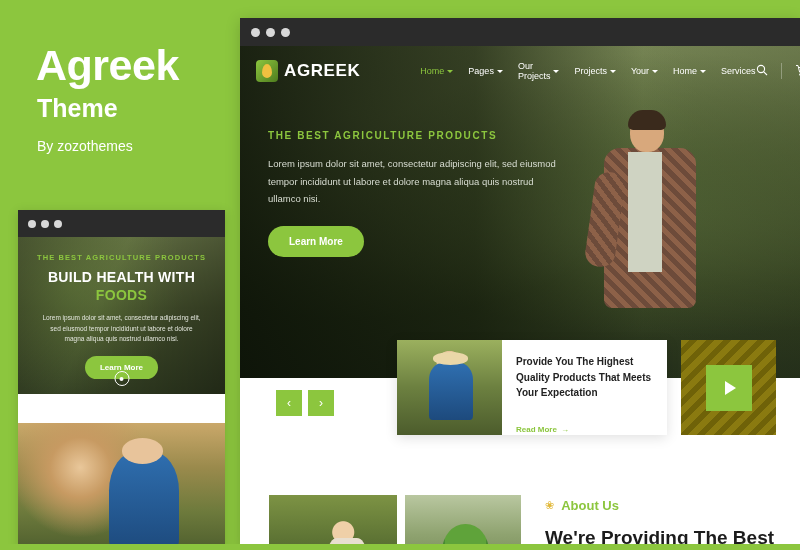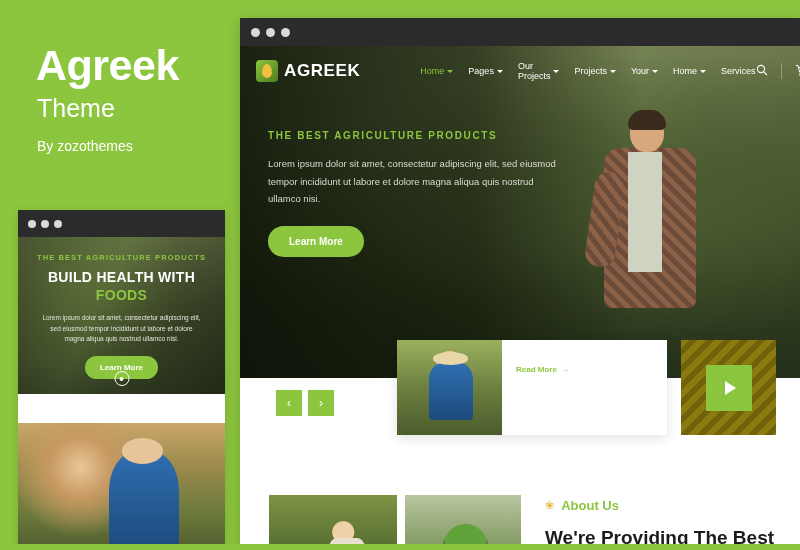--- a/index.html
+++ b/index.html
@@ -2,21 +2,21 @@
 <html><head>
 <meta charset="utf-8">
 <style>
   html,body{margin:0;padding:0;}
   body{width:800px;height:550px;overflow:hidden;font-family:"Liberation Sans",sans-serif;background:#8cc63e;}
   .stage{position:relative;width:800px;height:544px;background:#8cc63e;overflow:hidden;}
 
   
   .promo{position:absolute;left:0;top:0;width:240px;height:550px;background:#8cc63e;}
   .promo-title{position:absolute;left:36px;top:44px;font-size:43px;font-weight:bold;color:#ffffff;letter-spacing:-0.5px;line-height:1;}
-  .promo-sub{position:absolute;left:37px;top:96px;font-size:25px;color:#ffffff;font-weight:400;line-height:1;}
+  .promo-sub{position:absolute;left:37px;top:96px;font-size:25px;color:#ffffff;font-weight:700;line-height:1;}
   .promo-by{position:absolute;left:37px;top:138px;font-size:14px;color:#ffffff;font-weight:400;}
 
   
   .mini{position:absolute;left:18px;top:210px;width:207px;height:340px;background:#ffffff;box-shadow:0 2px 10px rgba(0,0,0,.15);overflow:hidden;}
   .mini-bar{height:27px;background:#2b2b2b;display:flex;align-items:center;padding-left:10px;gap:5px;}
   .dot{width:8px;height:8px;border-radius:50%;background:#d9d9d9;display:block;}
   .mini-hero{position:relative;height:157px;background:
       radial-gradient(circle at 25% 30%, rgba(120,150,70,.55), rgba(0,0,0,0) 60%),
       linear-gradient(180deg,#6c7a4a 0%,#4e5b33 45%,#3c4a29 100%);
       overflow:hidden;}
@@ -86,21 +86,21 @@
 
   
   .fcard{position:absolute;left:157px;top:322px;width:270px;height:95px;background:#ffffff;box-shadow:0 3px 12px rgba(0,0,0,.12);display:flex;overflow:hidden;}
   .fcard-img{width:105px;background:
       radial-gradient(circle at 50% 25%, #e8c59c 0 14%, rgba(0,0,0,0) 15%),
       linear-gradient(180deg,#9bb05e 0%,#6c8040 50%,#4c5c2c 100%);position:relative;}
   .fcard-img:before{content:"";position:absolute;left:30%;top:24%;width:42%;height:60%;background:linear-gradient(180deg,#2f6fb0,#1d4a7d);border-radius:30% 30% 8% 8%;}
   .fcard-img:after{content:"";position:absolute;left:34%;top:13%;width:34%;height:13%;border-radius:50%;background:#ead7a8;}
   .fcard-body{padding:14px 12px 0 14px;flex:1;}
   .fcard-title{font-size:10px;font-weight:bold;color:#222;line-height:1.55;}
-  .fcard-link{margin-top:11px;color:#8cc63e;font-size:8px;font-weight:bold;display:flex;align-items:center;gap:4px;}
+  .fcard-link{margin-top:24px;color:#8cc63e;font-size:8px;font-weight:bold;display:flex;align-items:center;gap:4px;}
 
   
   .vtile{position:absolute;left:441px;top:322px;width:95px;height:95px;background:
       repeating-linear-gradient(135deg,#8a7a10 0 6px,#6f6208 6px 12px);display:flex;align-items:center;justify-content:center;}
   .vtile-in{width:46px;height:46px;background:#8cc63e;display:flex;align-items:center;justify-content:center;}
   .vplay{width:0;height:0;border-left:11px solid #ffffff;border-top:7px solid transparent;border-bottom:7px solid transparent;margin-left:3px;}
 
   
   .bottom{position:absolute;left:0;top:434px;right:0;bottom:0;background:#ffffff;}
   .bphoto1{position:absolute;left:29px;top:43px;width:128px;height:98px;background:
@@ -228,20 +228,21 @@
     </div>
 
     <div class="arrows">
       <div class="arrow">‹</div>
       <div class="arrow">›</div>
     </div>
 
     <div class="fcard">
       <div class="fcard-img"></div>
       <div class="fcard-body">
+        <div class="fcard-title">Provide You The Highest Quality Products That Meets Your Expectation</div>
         <div class="fcard-link">
           <span>Read More</span>
           <span>→</span>
         </div>
       </div>
     </div>
 
     <div class="vtile">
       <div class="vtile-in">
         <span class="vplay"></span>

